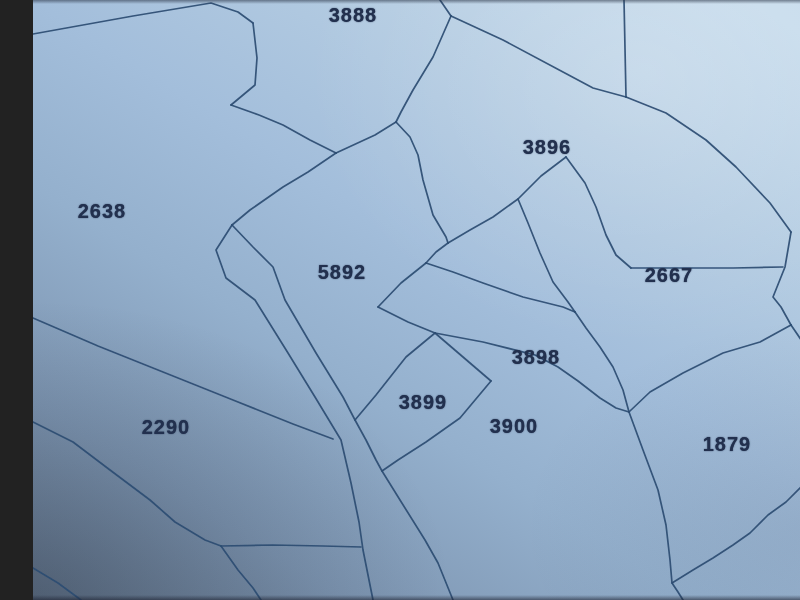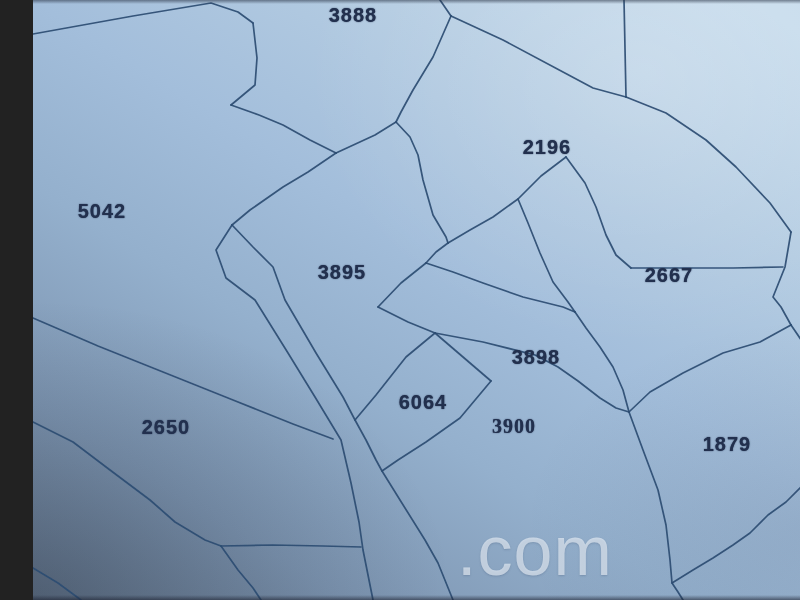--- a/index.html
+++ b/index.html
@@ -93,30 +93,29 @@
         <polyline points="0,318 65,346 130,372 200,400 260,424 300,439" stroke-width="1.7" stroke-opacity="0.92"></polyline>
         <polyline points="0,422 40,442 77,470 117,500 142,522 172,540 188,546" stroke-width="1.7" stroke-opacity="0.92"></polyline>
         <polyline points="188,546 240,545 290,546 328,547" stroke-width="1.7" stroke-opacity="0.92"></polyline>
         <polyline points="188,546 205,570 220,588 228,600" stroke-width="1.7" stroke-opacity="0.92"></polyline>
         <polyline points="0,568 25,583 48,600" stroke-width="1.7" stroke-opacity="0.92"></polyline>
       </g>
   </svg>
 
   <div id="labels">
       <div class="parcel-label" style="left: 320px; top: 15px;">3888</div>
-      <div class="parcel-label" style="left: 69px; top: 211px;">5042</div>
-      <div class="parcel-label" style="left: 133px; top: 427px;">2650</div>
-      <div class="parcel-label" style="left: 309px; top: 272px;">3895</div>
-      <div class="parcel-label" style="left: 514px; top: 147px;">2196</div>
+      <div class="parcel-label" style="left: 69px; top: 211px;">2638</div>
+      <div class="parcel-label" style="left: 133px; top: 427px;">2290</div>
+      <div class="parcel-label" style="left: 309px; top: 272px;">5892</div>
+      <div class="parcel-label" style="left: 514px; top: 147px;">3896</div>
       <div class="parcel-label" style="left: 636px; top: 275px;">2667</div>
       <div class="parcel-label" style="left: 503px; top: 357px;">3898</div>
-      <div class="parcel-label" style="left: 390px; top: 402px;">6064</div>
-      <div class="parcel-label" style="left: 481px; top: 426px; font-family: Liberation Serif, serif;">3900</div>
+      <div class="parcel-label" style="left: 390px; top: 402px;">3899</div>
+      <div class="parcel-label" style="left: 481px; top: 426px;">3900</div>
       <div class="parcel-label" style="left: 694px; top: 444px;">1879</div>
     </div>
 
   <div id="sheen"></div>
 
   <div id="watermark">
-      <span class="wm-rest">.com</span>
   </div>
 
 </div>
 
 </body></html>

